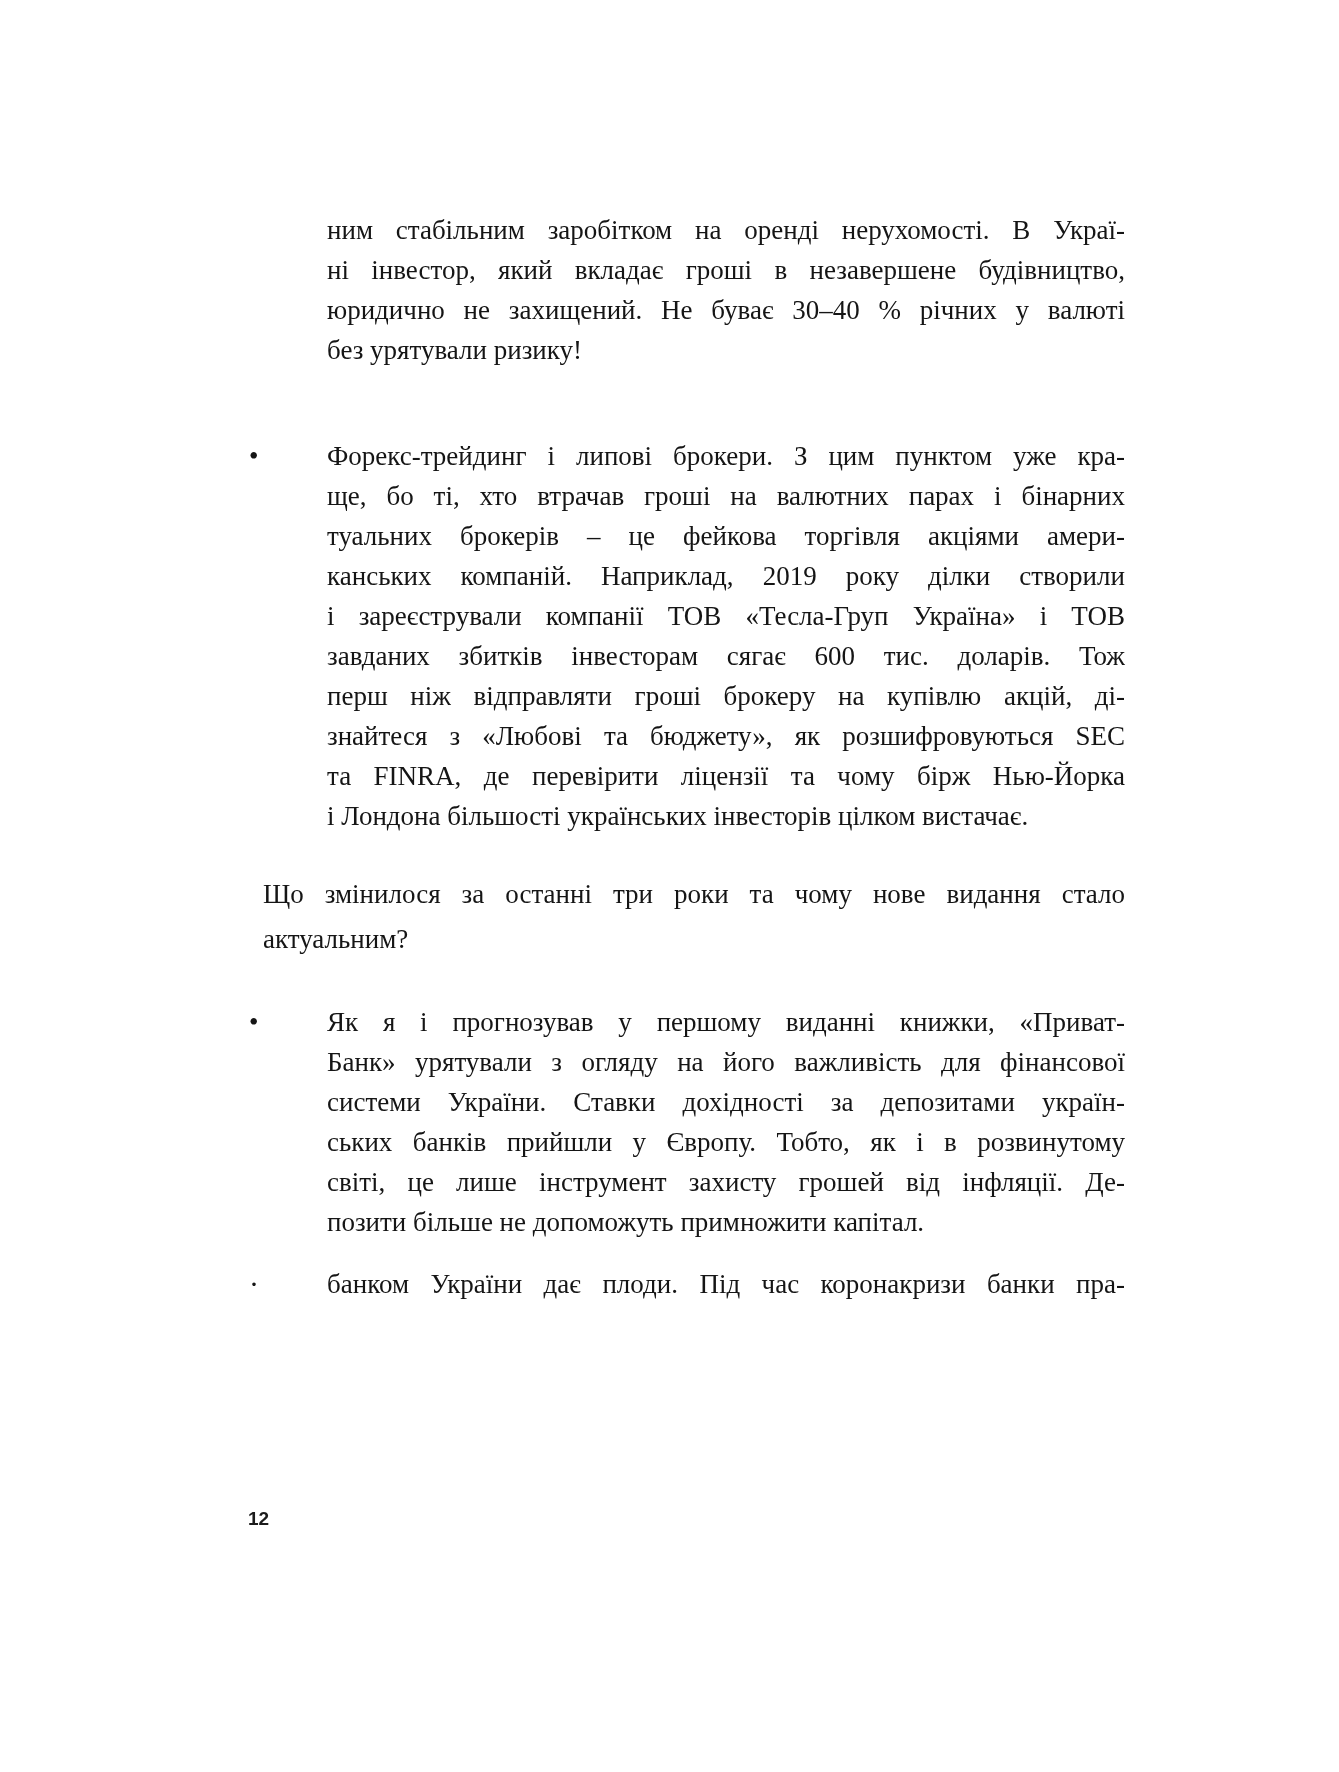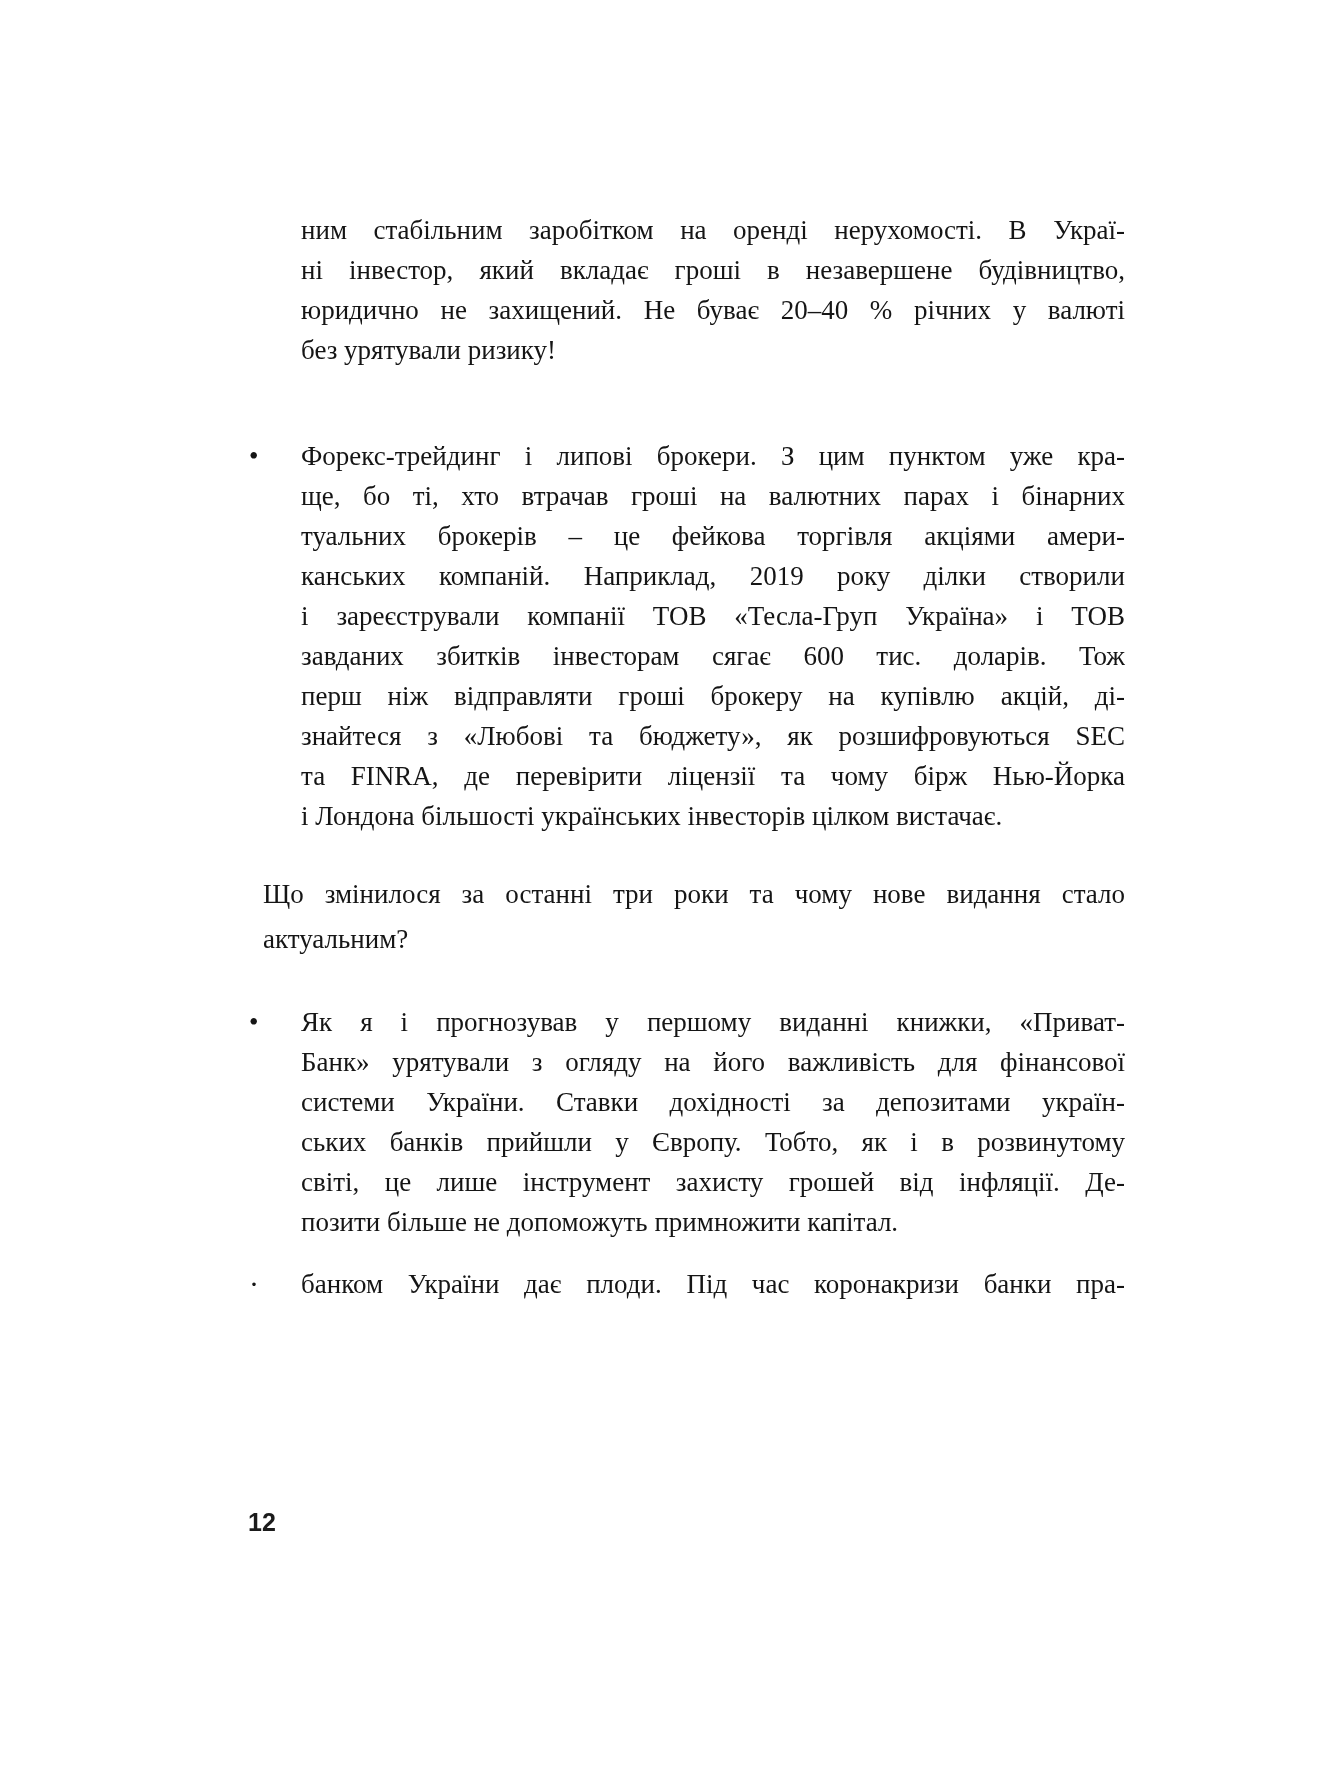--- a/index.html
+++ b/index.html
@@ -28,54 +28,54 @@
   .line {
     font-size: 27px;
     line-height: 40px;
     text-align: justify;
     text-align-last: justify;
     color: #151515;
   }
   .line.last { text-align-last: left; }
   .heading .line { line-height: 45px; }
 
-  .paragraph .lines, .bullet .lines { margin-left: 54px; }
+  .paragraph .lines, .bullet .lines { margin-left: 80px; }
   .heading .lines { margin-left: 16px; }
 
   .bullet { position: relative; }
   .bullet .marker {
     position: absolute;
     left: 2px;
     top: 0;
     font-size: 27px;
     line-height: 40px;
     color: #151515;
   }
   .bullet .marker.small { font-size: 30px; }
 
   .page-number {
     position: absolute;
     left: 248px;
     top: 1508px;
     font-family: "Liberation Sans", "DejaVu Sans", sans-serif;
     font-weight: 700;
-    font-size: 25px;
+    font-size: 19px;
     color: #1b1b1b;
   }
   i { font-style: italic; }
 </style>
 </head>
 <body>
 
 <div id="content">
     <div class="block paragraph">
       <div class="lines">
         <div class="line">ним стабільним заробітком на оренді нерухомості. В Украї-</div>
         <div class="line">ні інвестор, який вкладає гроші в незавершене будівництво,</div>
-        <div class="line">юридично не захищений. Не буває 20–40 % річних у валюті</div>
+        <div class="line">юридично не захищений. Не буває 30–40 % річних у валюті</div>
         <div class="line last">без урятували ризику!</div>
       </div>
     </div>
     <div class="block bullet">
       <span class="marker">•</span>
       <div class="lines">
         <div class="line">Форекс-трейдинг і липові брокери. З цим пунктом уже кра-</div>
         <div class="line">ще, бо ті, хто втрачав гроші на валютних парах і бінарних</div>
         <div class="line">туальних брокерів – це фейкова торгівля акціями амери-</div>
         <div class="line">канських компаній. Наприклад, 2019 року ділки створили</div>

